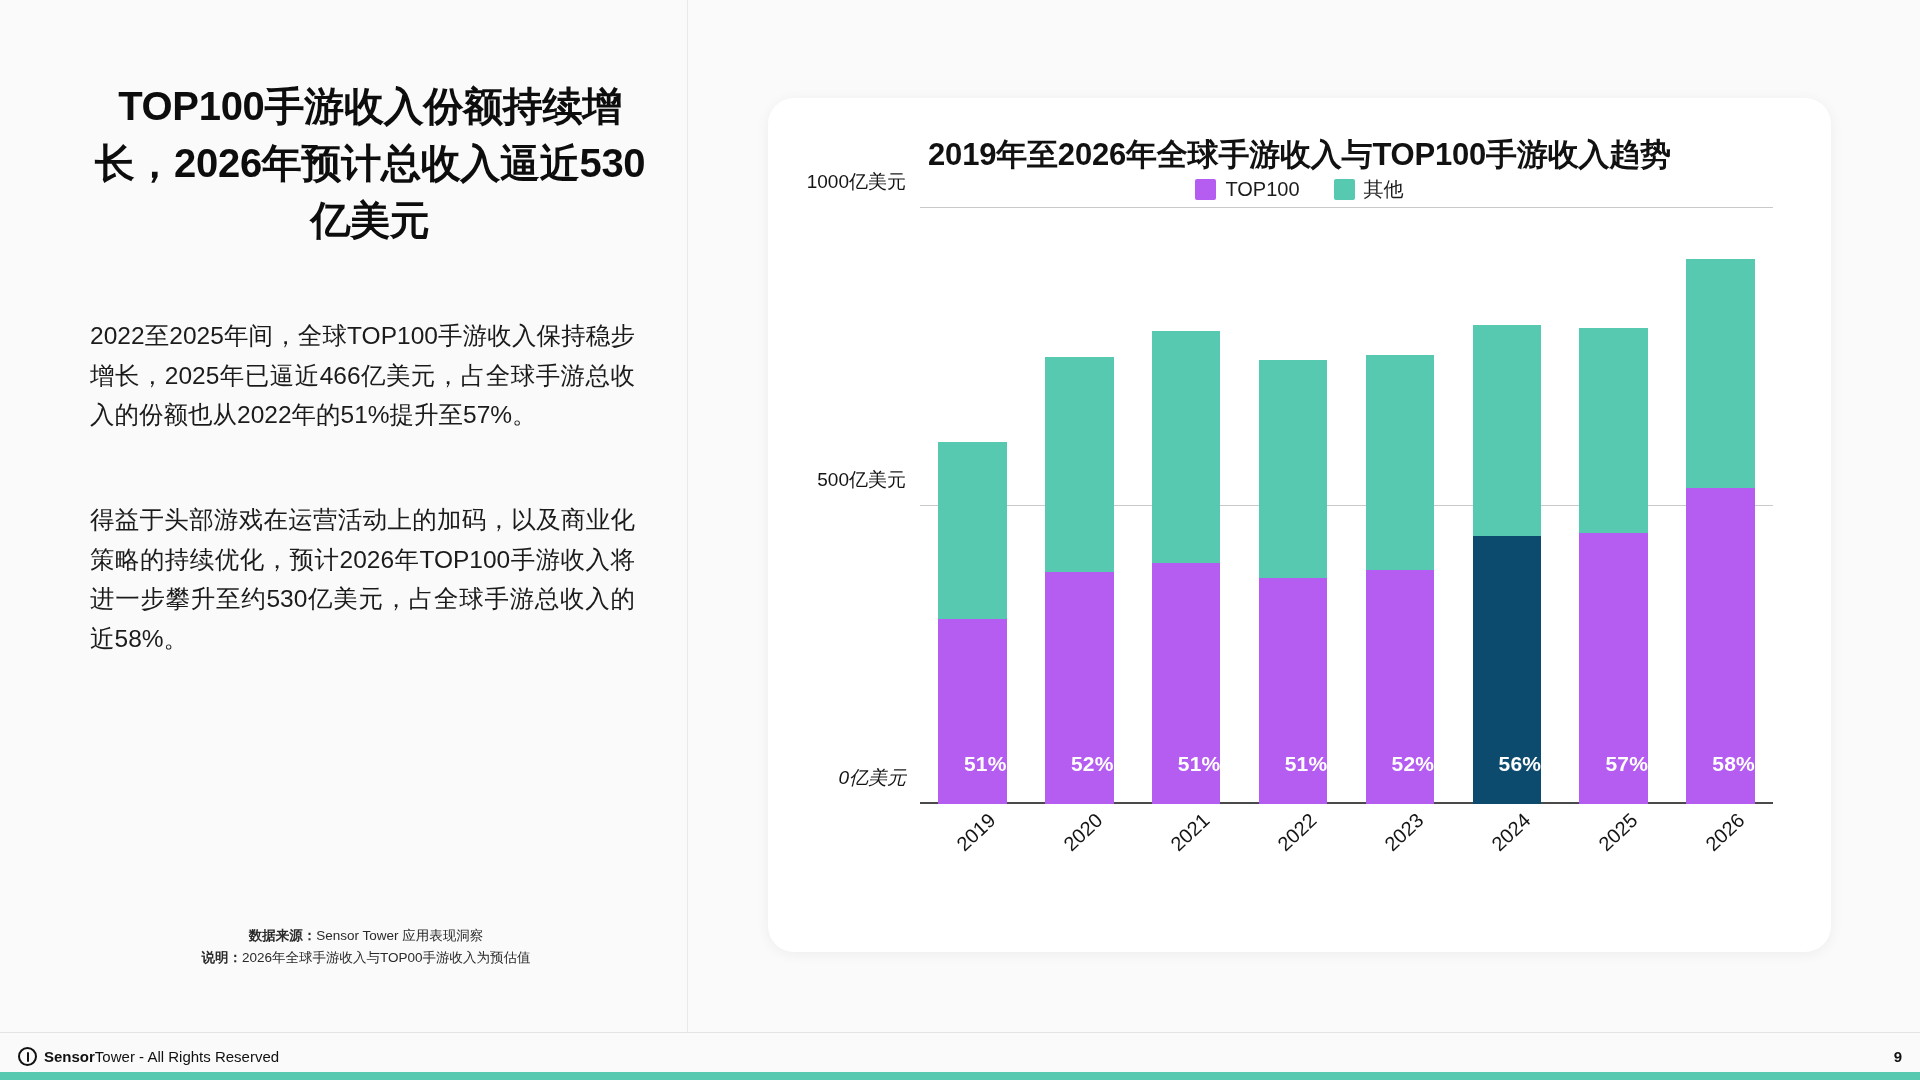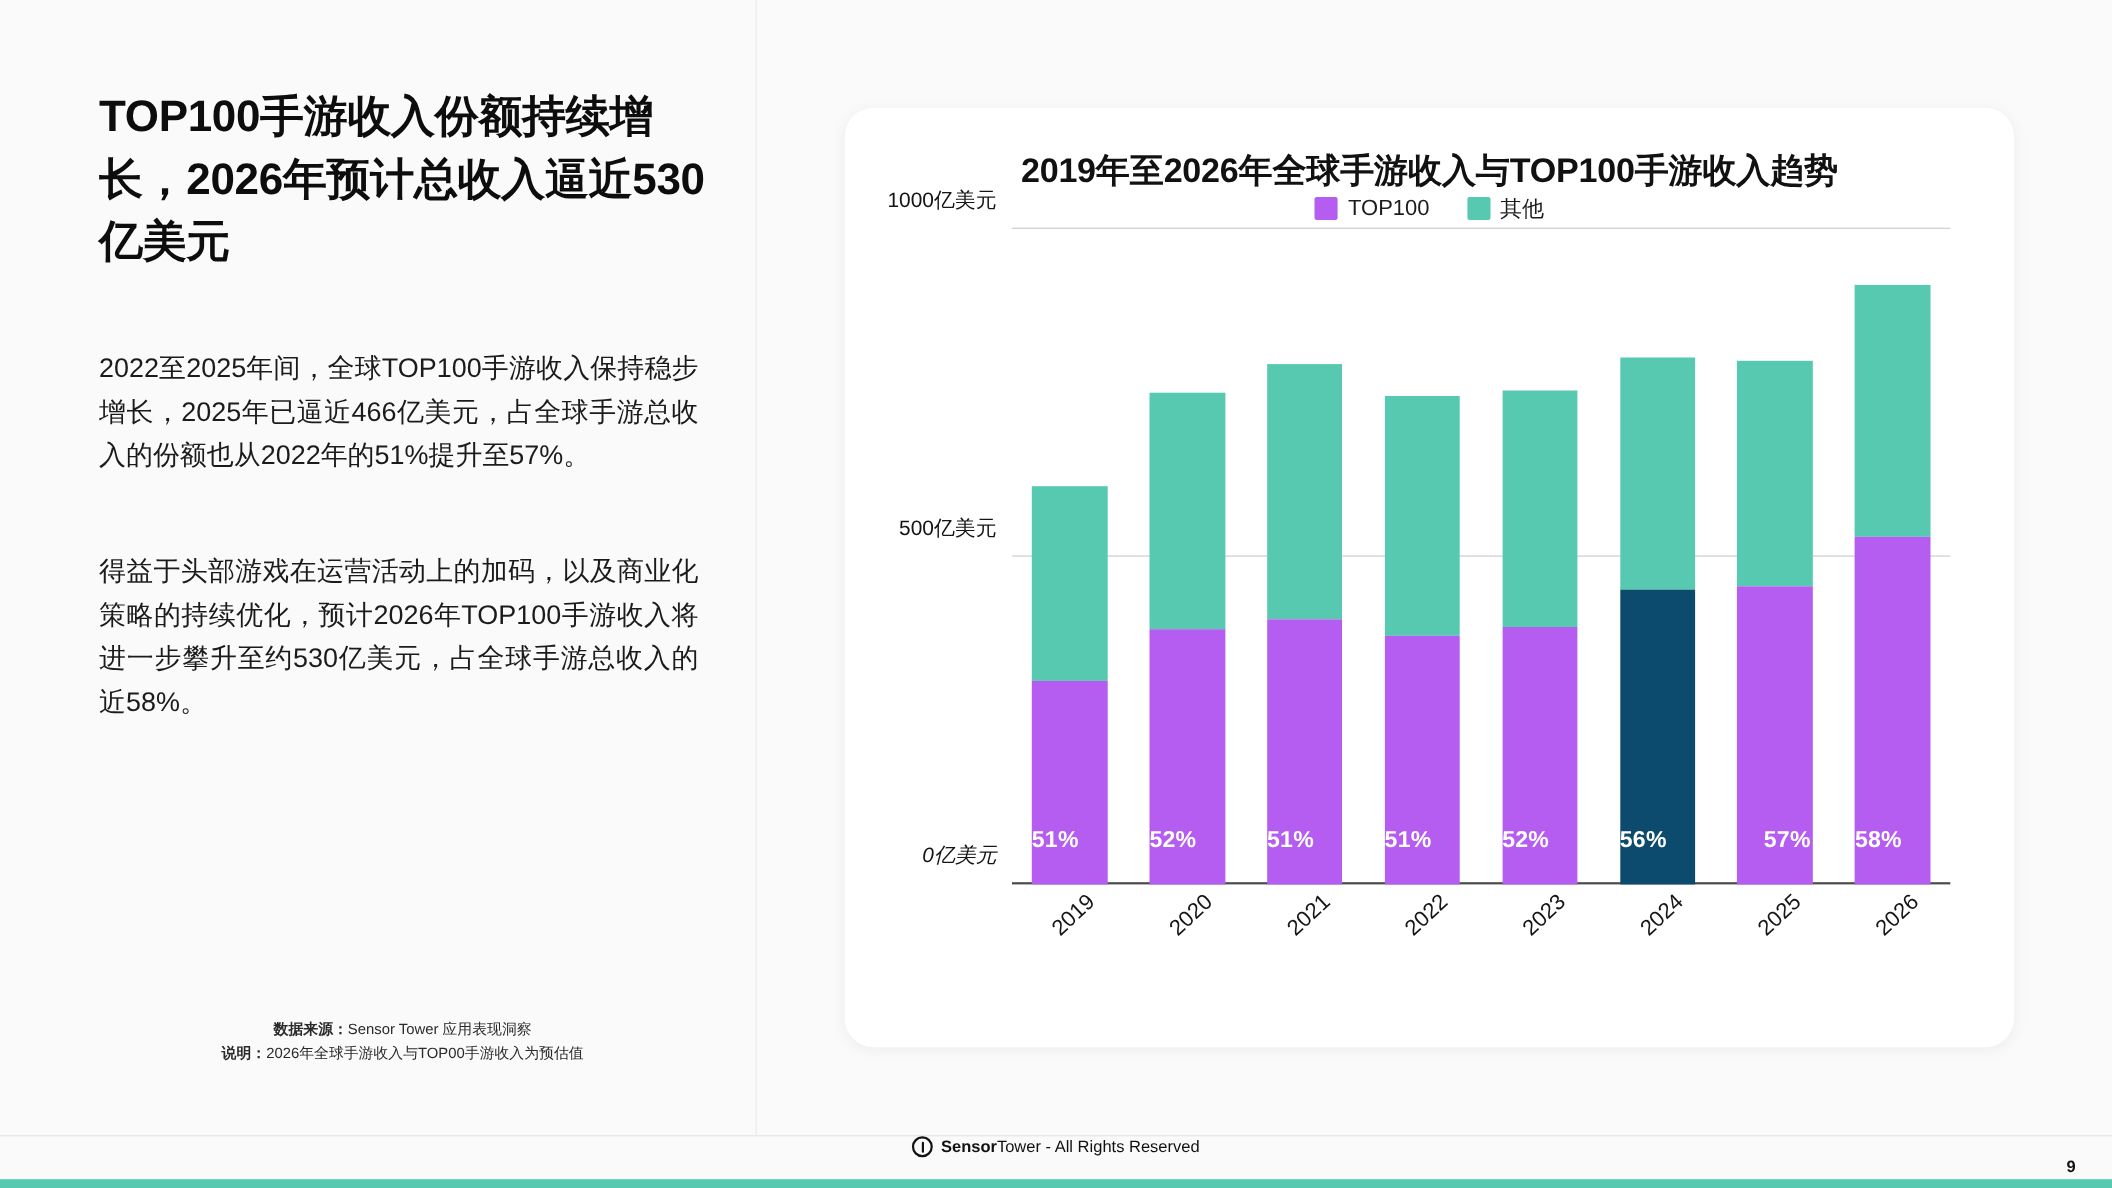--- a/index.html
+++ b/index.html
@@ -34,20 +34,21 @@
   }
   .headline {
     position:absolute;
     left:90px; top:78px;
     width:560px;
     font-size:40px;
     font-weight:800;
     line-height:1.42;
     letter-spacing:-0.3px;
     color:#0d0d0d;
+    text-align:center;
   }
   .para {
     position:absolute;
     left:90px;
     width:545px;
     font-size:24.5px;
     line-height:1.62;
     color:#1b1b1b;
     text-align:justify;
     text-justify:inter-character;
@@ -151,21 +152,21 @@
     display:flex;
     flex-direction:column;
     justify-content:flex-end;
   }
   .seg { width:100%; position:relative; }
   .seg-top100 { background:#b45df0; }
   .seg-other  { background:#56c9b0; }
   .pct {
     position:absolute;
     left:0; right:0;
-    text-align:left;
+    text-align:right;
     color:#ffffff;
     font-size:21px;
     font-weight:600;
     letter-spacing:0.2px;
   }
   .x-label {
     position:absolute;
     top:calc(100% + 20px);
     left:50%;
     font-size:20px;
@@ -177,22 +178,21 @@
 
   
   .footer {
     position:absolute;
     left:0; right:0; bottom:0;
     height:48px;
     background:#fafafa;
     border-top:1px solid #e4e4e4;
     display:flex;
     align-items:center;
-    padding:0 33px;
-    flex-direction:column;
+    padding:0 18px;
   }
   .footer-brand {
     display:flex; align-items:center; gap:7px;
     font-size:15px;
     color:#111;
   }
   .brand-mark {
     width:19px; height:19px;
     border:2px solid #111;
     border-radius:50%;

